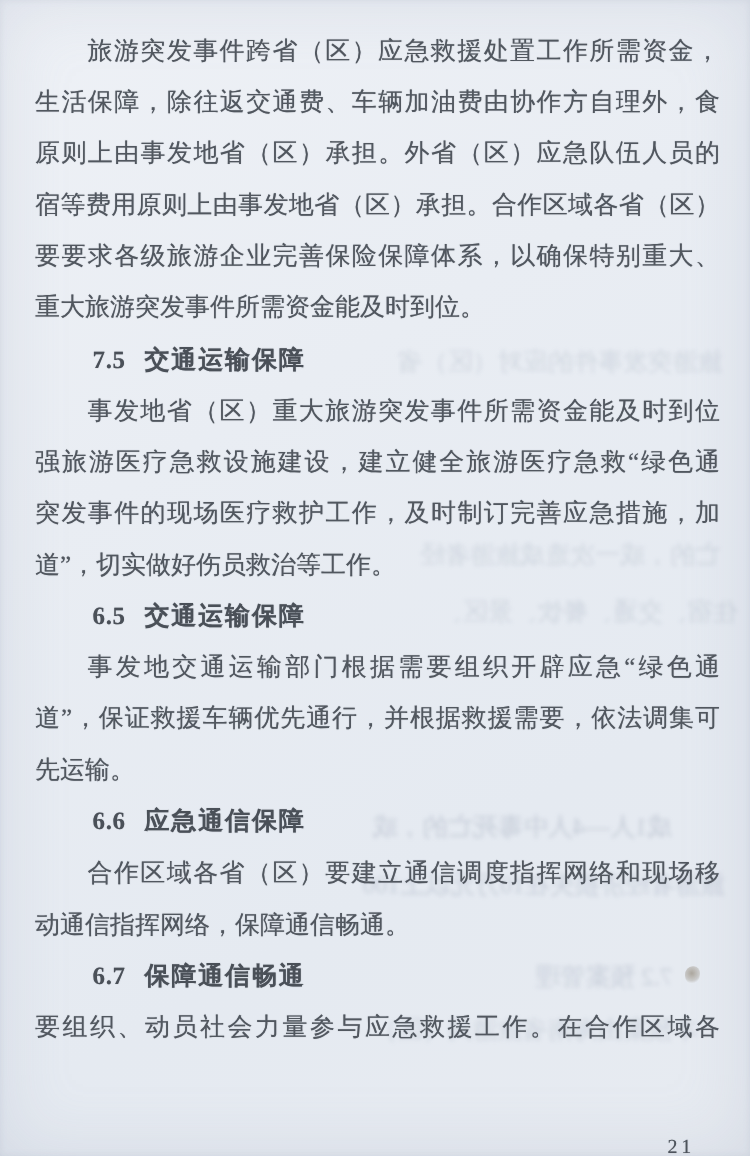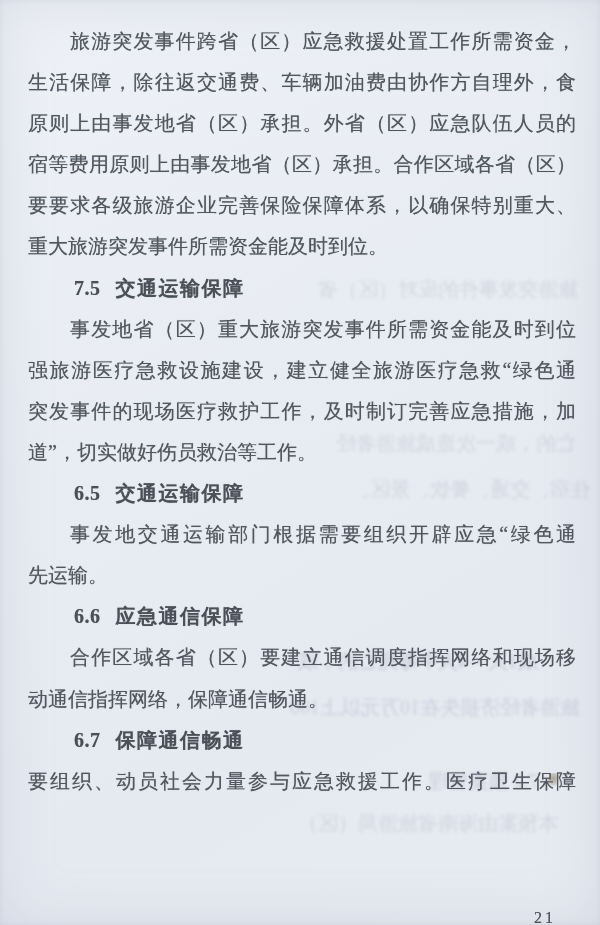--- a/index.html
+++ b/index.html
@@ -72,33 +72,34 @@
     <div class="ln j ind">事发地省（区）重大旅游突发事件所需资金能及时到位</div>
     <div class="ln j">强旅游医疗急救设施建设，建立健全旅游医疗急救“绿色通</div>
     <div class="ln j">突发事件的现场医疗救护工作，及时制订完善应急措施，加</div>
     <div class="ln">道”，切实做好伤员救治等工作。</div>
 
     <div class="ln heading">
       <span class="num">6.5</span><span>交通运输保障</span>
     </div>
 
     <div class="ln j ind">事发地交通运输部门根据需要组织开辟应急“绿色通</div>
+    <div class="ln j">道”，保证救援车辆优先通行，并根据救援需要，依法调集可</div>
     <div class="ln">先运输。</div>
 
     <div class="ln heading">
       <span class="num">6.6</span><span>应急通信保障</span>
     </div>
 
     <div class="ln j ind">合作区域各省（区）要建立通信调度指挥网络和现场移</div>
     <div class="ln">动通信指挥网络，保障通信畅通。</div>
 
     <div class="ln heading">
       <span class="num">6.7</span><span>保障通信畅通</span>
     </div>
 
-    <div class="ln j">要组织、动员社会力量参与应急救援工作。医疗卫生保障</div>
+    <div class="ln j">要组织、动员社会力量参与应急救援工作。在合作区域各</div>
   </div>
 
   <div class="stain"></div>
 
   <div class="pagenum">21</div>
 
 </div>
 
 </body></html>

